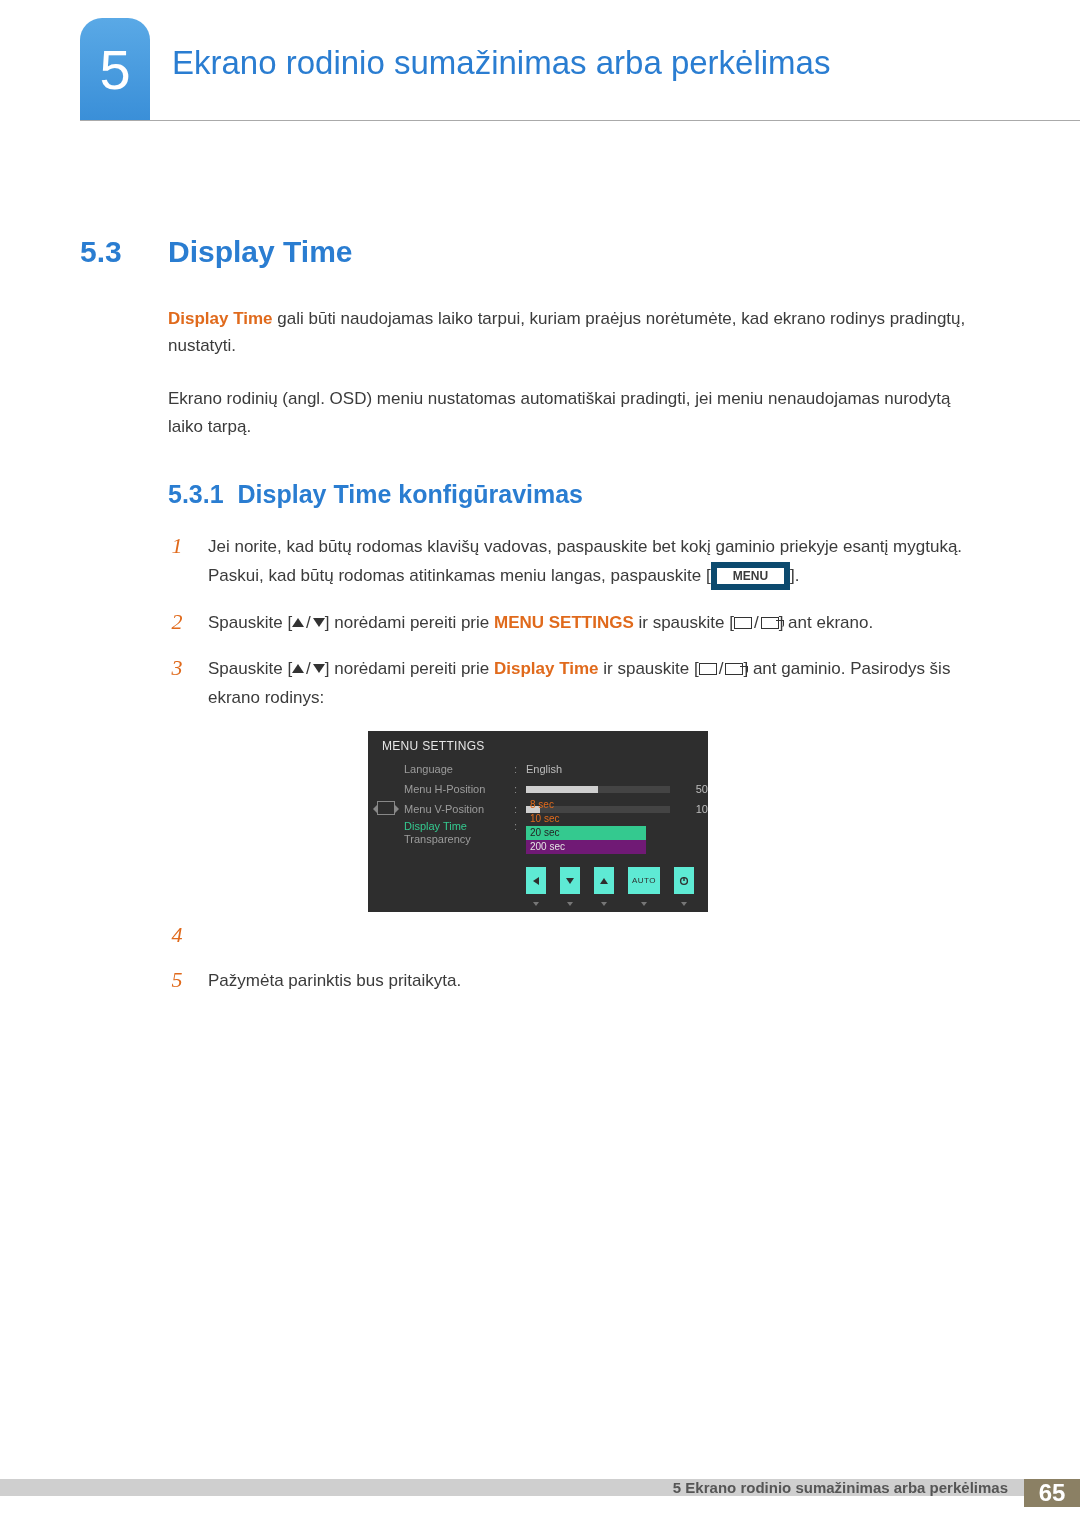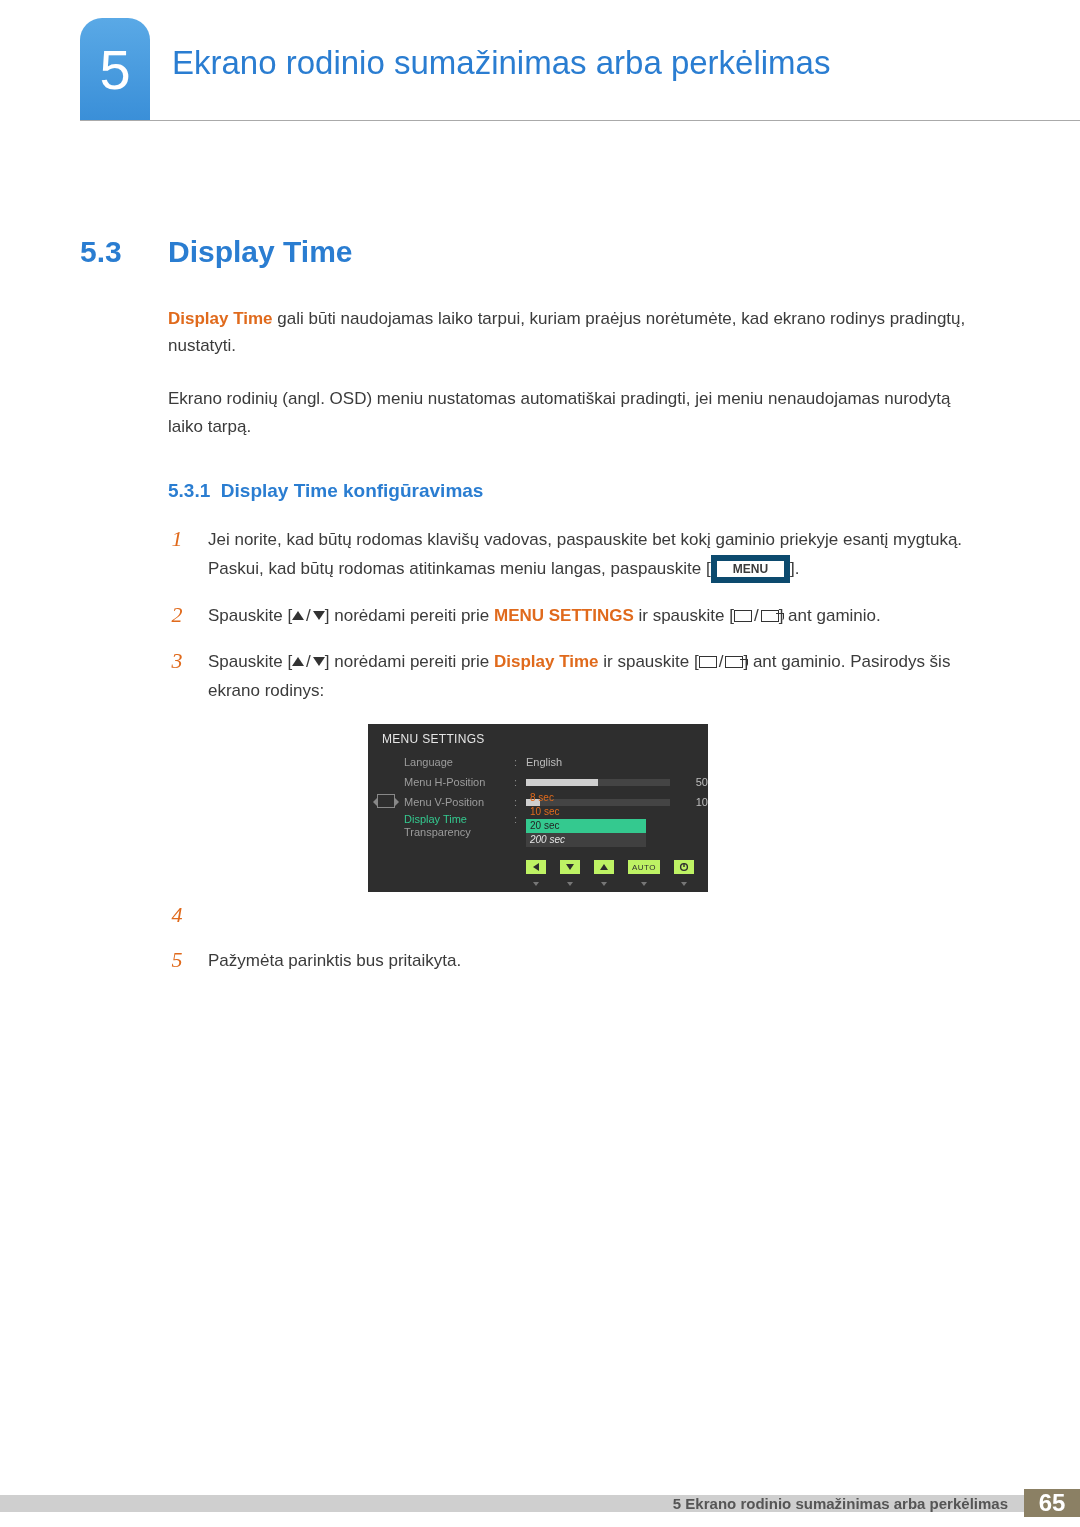--- a/index.html
+++ b/index.html
@@ -26,21 +26,21 @@
   
   .section-row { margin-top: 115px; margin-left: 10px; display: flex; gap: 18px; align-items: baseline; }
   .section-num { color: #2a7dd1; font-size: 30px; font-weight: 600; width: 70px; }
   .section-title { color: #2a7dd1; font-size: 30px; font-weight: 600; }
 
   .body-col { margin-left: 98px; margin-right: 20px; }
   .para { margin-top: 36px; font-size: 17px; line-height: 1.6; color: #3b3b3b; }
   .para .bold-orange { color: #e06a1c; font-weight: 700; }
   .para + .para { margin-top: 26px; }
 
-  .subsection { margin-top: 40px; font-size: 19px; color: #2a7dd1; font-weight: 600; }
+  .subsection { margin-top: 40px; font-size: 25px; color: #2a7dd1; font-weight: 600; }
 
   ol.steps { list-style: none; margin-top: 24px; }
   ol.steps > li { display: flex; gap: 22px; margin-bottom: 18px; font-size: 17px; line-height: 1.7; color: #3b3b3b; }
   ol.steps > li > .num { color: #e06a1c; font-style: italic; font-size: 22px; width: 18px; flex: 0 0 18px; text-align: center; font-family: "Times New Roman", serif; line-height: 1.2; }
   ol.steps .bold-orange { color: #e06a1c; font-weight: 700; }
 
   .menu-badge {
     display: inline-block; border: 6px solid #0c4a6e; padding: 0 16px;
     font-size: 12px; font-weight: 700; vertical-align: 1px; line-height: 16px;
   }
@@ -80,38 +80,38 @@
   .osd-label { width: 110px; color: #9c9c9c; font-size: 11px; }
   .osd-colon { width: 12px; color: #888; }
   .osd-val   { flex: 1; color: #bdbdbd; font-size: 11px; }
   .osd-num   { width: 30px; text-align: right; color: #bdbdbd; font-size: 11px; }
   .osd-bar { flex: 1; height: 7px; background: #444; position: relative; margin-right: 8px; }
   .osd-bar .fill { position: absolute; left: 0; top: 0; bottom: 0; background: #cfcfcf; }
   .osd-row.active .osd-label { color: #34c98f; }
   .osd-dropdown { flex: 1; position: relative; }
   .osd-opt { padding-left: 4px; height: 14px; line-height: 14px; font-size: 10px; color: #e06a1c; }
   .osd-opt.sel { background: #34c98f; color: #232323; }
-  .osd-opt.plain { color: #e5e5e5; background: #404040; font-style: italic; }
+  .osd-opt.plain { color: #e5e5e5; background: #701a75; }
   .osd-nav { display: flex; justify-content: flex-end; gap: 14px; padding: 8px 14px 2px 0; }
-  .osd-nav .btn { width: 20px; height: 14px; background: #bef264; color: #2e2e2e; font-size: 9px; display:flex; align-items:center; justify-content:center; position: relative; }
+  .osd-nav .btn { width: 20px; height: 27px; background: #5eead4; color: #2e2e2e; font-size: 9px; display:flex; align-items:center; justify-content:center; position: relative; }
   .osd-nav .btn .t-up, .osd-nav .btn .t-down, .osd-nav .btn .t-left {
     width:0; height:0; border-left:4px solid transparent; border-right:4px solid transparent;
   }
   .osd-nav .btn .t-up { border-bottom:6px solid #2e2e2e; }
   .osd-nav .btn .t-down { border-top:6px solid #2e2e2e; }
   .osd-nav .btn .t-left { border-top:4px solid transparent; border-bottom:4px solid transparent; border-right:6px solid #2e2e2e; border-left:none; }
   .osd-nav .btn.auto { width: 32px; font-size: 8px; letter-spacing: 0.5px; }
   .osd-nav .btn.power svg { width: 10px; height: 10px; }
   .osd-navdots { display: flex; justify-content: flex-end; gap: 14px; padding: 0 14px 0 0; }
   .osd-navdots span { width: 20px; text-align: center; }
   .osd-navdots span.auto { width: 32px; }
   .osd-navdots .d { display:inline-block; width:0; height:0; border-left:3px solid transparent; border-right:3px solid transparent; border-top:4px solid #777; }
 
   
-  .footer { position: absolute; left: 0; right: 0; bottom: 0; height: 48px; display: flex; justify-content: flex-end; align-items: center; }
+  .footer { position: absolute; left: 0; right: 0; bottom: 0; height: 48px; display: flex; justify-content: flex-end; align-items: flex-start; }
   .footer-text { background: #cfcfcf; color: #555; font-size: 15px; font-weight: 600; display: flex; align-items: center; padding: 0 16px 0 26px; flex: 1; justify-content: flex-end; }
   .footer-num { width: 56px; background: #8b8064; color: #fff; font-size: 24px; font-weight: 700; display:flex; align-items:center; justify-content:center; }
 </style>
 </head>
 <body>
 
 <div class="page">
 
   <div class="chapter-head">
     <div class="chapter-tab">5</div>
@@ -137,21 +137,21 @@
     <ol class="steps">
       <li>
         <span class="num">1</span>
         <span>
           <span>Jei norite, kad būtų rodomas klavišų vadovas, paspauskite bet kokį gaminio priekyje esantį mygtuką. Paskui, kad būtų rodomas atitinkamas meniu langas, paspauskite [</span><span class="menu-badge">MENU</span><span>].</span>
         </span>
       </li>
       <li>
         <span class="num">2</span>
         <span>
-          <span>Spauskite [</span><span class="tri-up"></span><span class="key-slash">/</span><span class="tri-down"></span><span>] norėdami pereiti prie </span><span class="bold-orange">MENU SETTINGS</span><span> ir spauskite [</span><span class="rect-icon"></span><span class="key-slash">/</span><span class="enter-icon"></span><span>] ant gaminio.</span>
+          <span>Spauskite [</span><span class="tri-up"></span><span class="key-slash">/</span><span class="tri-down"></span><span>] norėdami pereiti prie </span><span class="bold-orange">MENU SETTINGS</span><span> ir spauskite [</span><span class="rect-icon"></span><span class="key-slash">/</span><span class="enter-icon"></span><span>] ant ekrano.</span>
         </span>
       </li>
       <li>
         <span class="num">3</span>
         <span>
           <span>Spauskite [</span><span class="tri-up"></span><span class="key-slash">/</span><span class="tri-down"></span><span>] norėdami pereiti prie </span><span class="bold-orange">Display Time</span><span> ir spauskite [</span><span class="rect-icon"></span><span class="key-slash">/</span><span class="enter-icon"></span><span>] ant gaminio. Pasirodys šis ekrano rodinys:</span>
         </span>
       </li>
     </ol>
 

